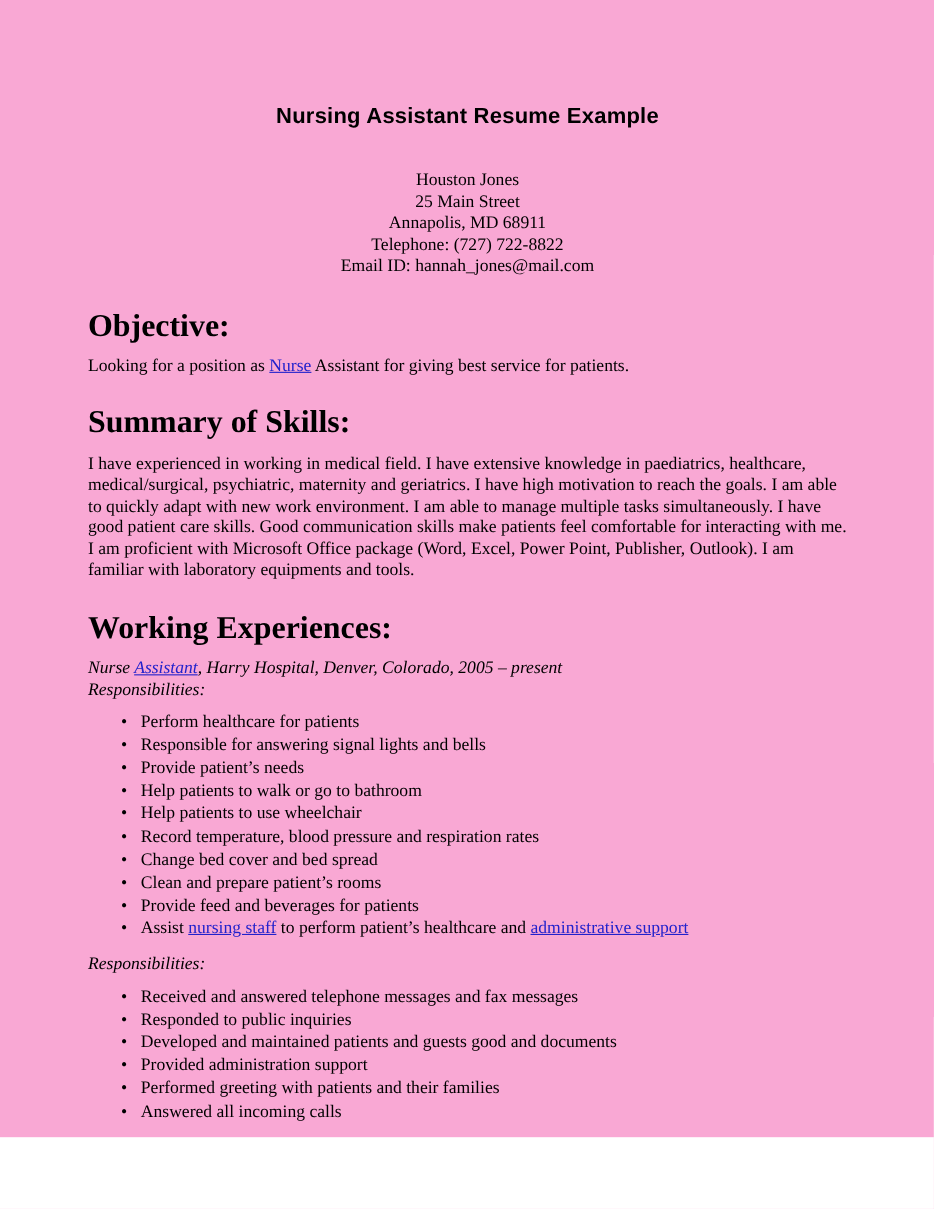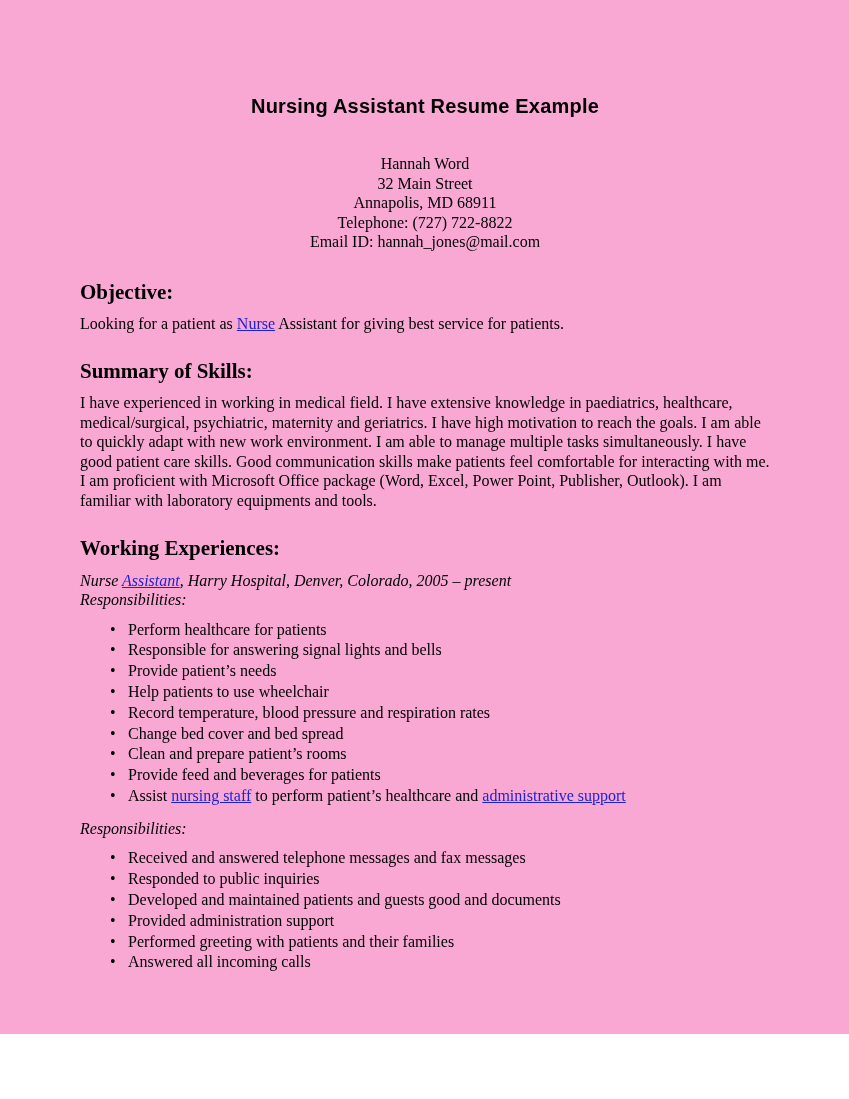--- a/index.html
+++ b/index.html
@@ -24,21 +24,21 @@
     font-weight: bold;
     letter-spacing: 0.2px;
   }
   .contact {
     text-align: center;
     line-height: 1.22;
     margin: 0 0 28px 0;
   }
   .contact p { margin: 0; }
   h2.section-heading {
-    font-size: 21px;
+    font-size: 29px;
     font-weight: bold;
     margin: 26px 0 10px 0;
     line-height: 1.15;
   }
   p.body-text {
     margin: 0;
     line-height: 1.22;
   }
   p.job-line {
     margin: 0;
@@ -68,42 +68,43 @@
   }
 </style>
 </head>
 <body>
 
 <div class="page">
 
   <h1 class="doc-title">Nursing Assistant Resume Example</h1>
 
   <div class="contact">
-    <p>Hannah Word</p>
-    <p>32 Main Street</p>
+    <p>Houston Jones</p>
+    <p>25 Main Street</p>
     <p>Annapolis, MD 68911</p>
     <p>Telephone: (727) 722-8822</p>
     <p>Email ID: hannah_jones@mail.com</p>
   </div>
 
   <h2 class="section-heading">Objective:</h2>
-  <p class="body-text"><span>Looking for a patient as </span><a class="link">Nurse</a><span> Assistant for giving best service for patients.</span></p>
+  <p class="body-text"><span>Looking for a position as </span><a class="link">Nurse</a><span> Assistant for giving best service for patients.</span></p>
 
   <h2 class="section-heading">Summary of Skills:</h2>
   <p class="body-text">I have experienced in working in medical field. I have extensive knowledge in paediatrics, healthcare, medical/surgical, psychiatric, maternity and geriatrics. I have high motivation to reach the goals. I am able to quickly adapt with new work environment. I am able to manage multiple tasks simultaneously. I have good patient care skills. Good communication skills make patients feel comfortable for interacting with me. I am proficient with Microsoft Office package (Word, Excel, Power Point, Publisher, Outlook). I am familiar with laboratory equipments and tools.</p>
 
   <h2 class="section-heading">Working Experiences:</h2>
 
   <p class="job-line"><span>Nurse </span><a class="link">Assistant</a><span>, Harry Hospital, Denver, Colorado, 2005 – present</span></p>
   <p class="job-line">Responsibilities:</p>
 
   <ul class="bullet-list">
     <li>Perform healthcare for patients</li>
     <li>Responsible for answering signal lights and bells</li>
     <li>Provide patient’s needs</li>
+    <li>Help patients to walk or go to bathroom</li>
     <li>Help patients to use wheelchair</li>
     <li>Record temperature, blood pressure and respiration rates</li>
     <li>Change bed cover and bed spread</li>
     <li>Clean and prepare patient’s rooms</li>
     <li>Provide feed and beverages for patients</li>
     <li><span>Assist </span><a class="link">nursing staff</a><span> to perform patient’s healthcare and </span><a class="link">administrative support</a></li>
   </ul>
 
   <p class="job-line">Responsibilities:</p>
 

